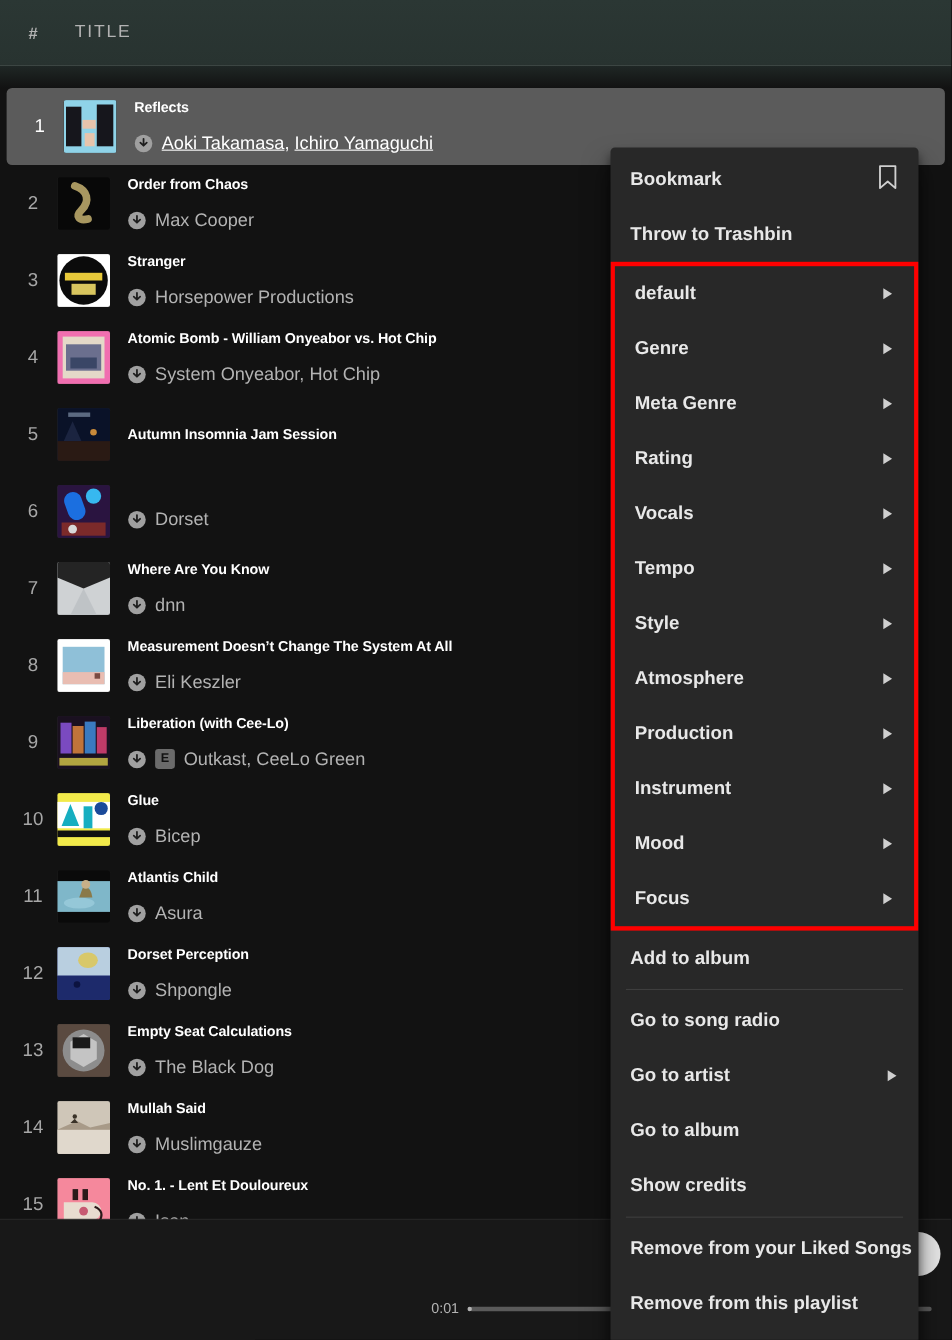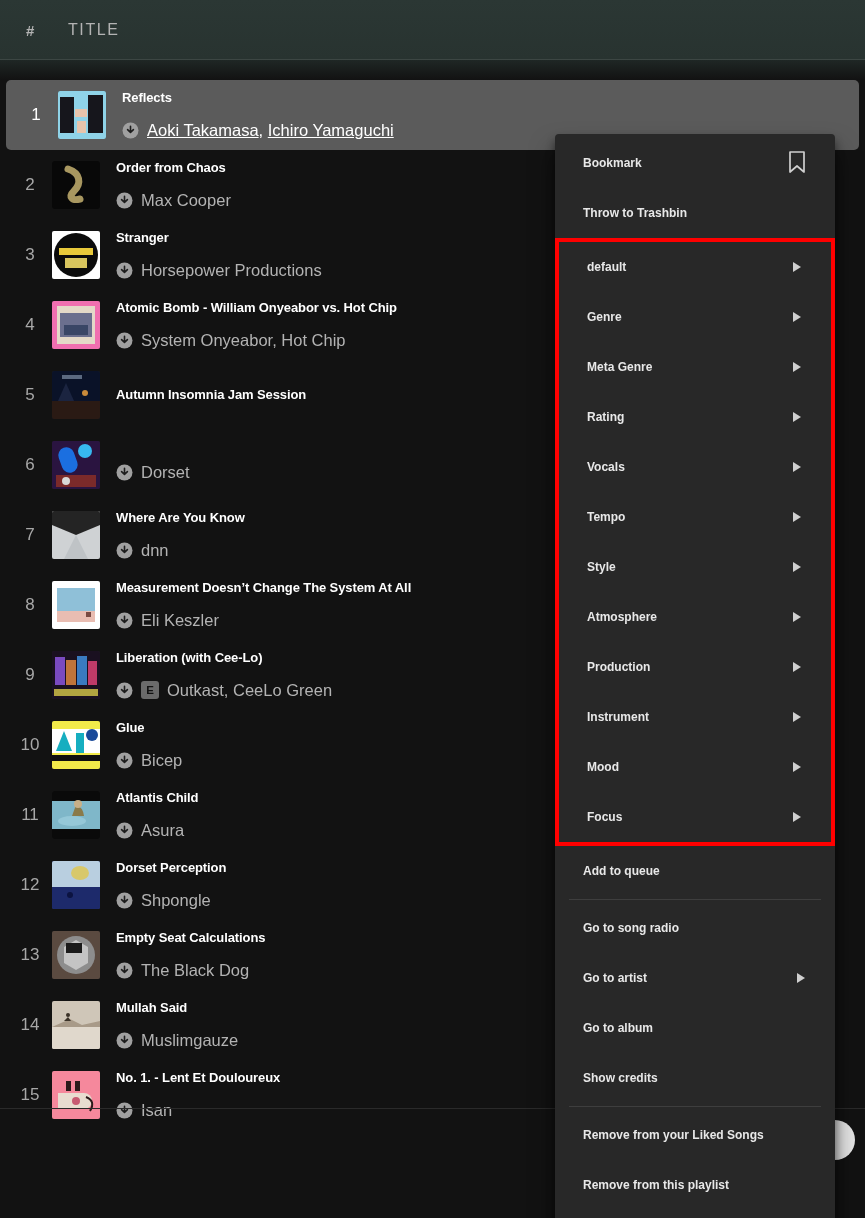--- a/index.html
+++ b/index.html
@@ -100,22 +100,22 @@
   .ctx-menu {
     position: absolute; left: 555px; top: 134px;
     width: 280px; background: #282828;
     border-radius: 4px;
     box-shadow: 0 16px 24px rgba(0,0,0,.5), 0 6px 8px rgba(0,0,0,.45);
     padding: 4px 0;
     overflow: hidden;
   }
   .ctx-item {
     display: flex; align-items: center; justify-content: space-between;
-    height: 50px; padding: 0 28px;
-    color: #e8e8e8; font-size: 12px; font-weight: 600;
+    height: 50px; padding: 0 18px;
+    color: #e8e8e8; font-size: 17px; font-weight: 600;
     white-space: nowrap;
   }
   .ctx-item .caret { width: 0; height: 0;
     border-left: 8px solid #cfcfcf; border-top: 5.5px solid transparent;
     border-bottom: 5.5px solid transparent; margin-right: 2px; }
   .ctx-sep { height:1px; background:#3e3e3e; margin: 3px 14px; }
   .ctx-group-highlight {
     position: relative;
     border: 4px solid #ff0000;
     margin: 0 -0px;
@@ -449,20 +449,28 @@
                 <circle cx="8.5" cy="8.5" r="8" fill="#a0a0a0"></circle>
                 <path d="M8.5 4.2 v6 M5.6 7.6 l2.9 2.9 l2.9 -2.9" stroke="#1d1d1d" stroke-width="1.6" fill="none" stroke-linecap="round" stroke-linejoin="round"></path>
               </svg></span>
             <span class="t-artist">Isan</span>
           </div>
         </div>
       </div>
     </div>
 
   <div class="player-divider"></div>
+  <div class="player">
+    <div class="progress-row">
+      <span class="time-label">0:01</span>
+      <div class="progress-track">
+        <div class="progress-dot"></div>
+      </div>
+    </div>
+  </div>
   <div class="float-circle"></div>
 
   <div class="ctx-menu" id="ctx-menu">
       <div class="ctx-item">
         <span>Bookmark</span>
         <span><svg class="bm-icon" viewBox="0 0 20 24" fill="none">
             <path d="M3 2 h14 v20 l-7 -6 l-7 6 z" stroke="#cfcfcf" stroke-width="1.7" fill="none" stroke-linejoin="round"></path>
           </svg></span>
       </div>
       <div class="ctx-item">
@@ -512,21 +520,21 @@
         <div class="ctx-item">
           <span>Mood</span>
           <span class="caret"></span>
         </div>
         <div class="ctx-item">
           <span>Focus</span>
           <span class="caret"></span>
         </div>
       </div>
       <div class="ctx-item">
-        <span>Add to queue</span>
+        <span>Add to album</span>
       </div>
       <div class="ctx-sep"></div>
       <div class="ctx-item">
         <span>Go to song radio</span>
       </div>
       <div class="ctx-item">
         <span>Go to artist</span>
         <span class="caret"></span>
       </div>
       <div class="ctx-item">

